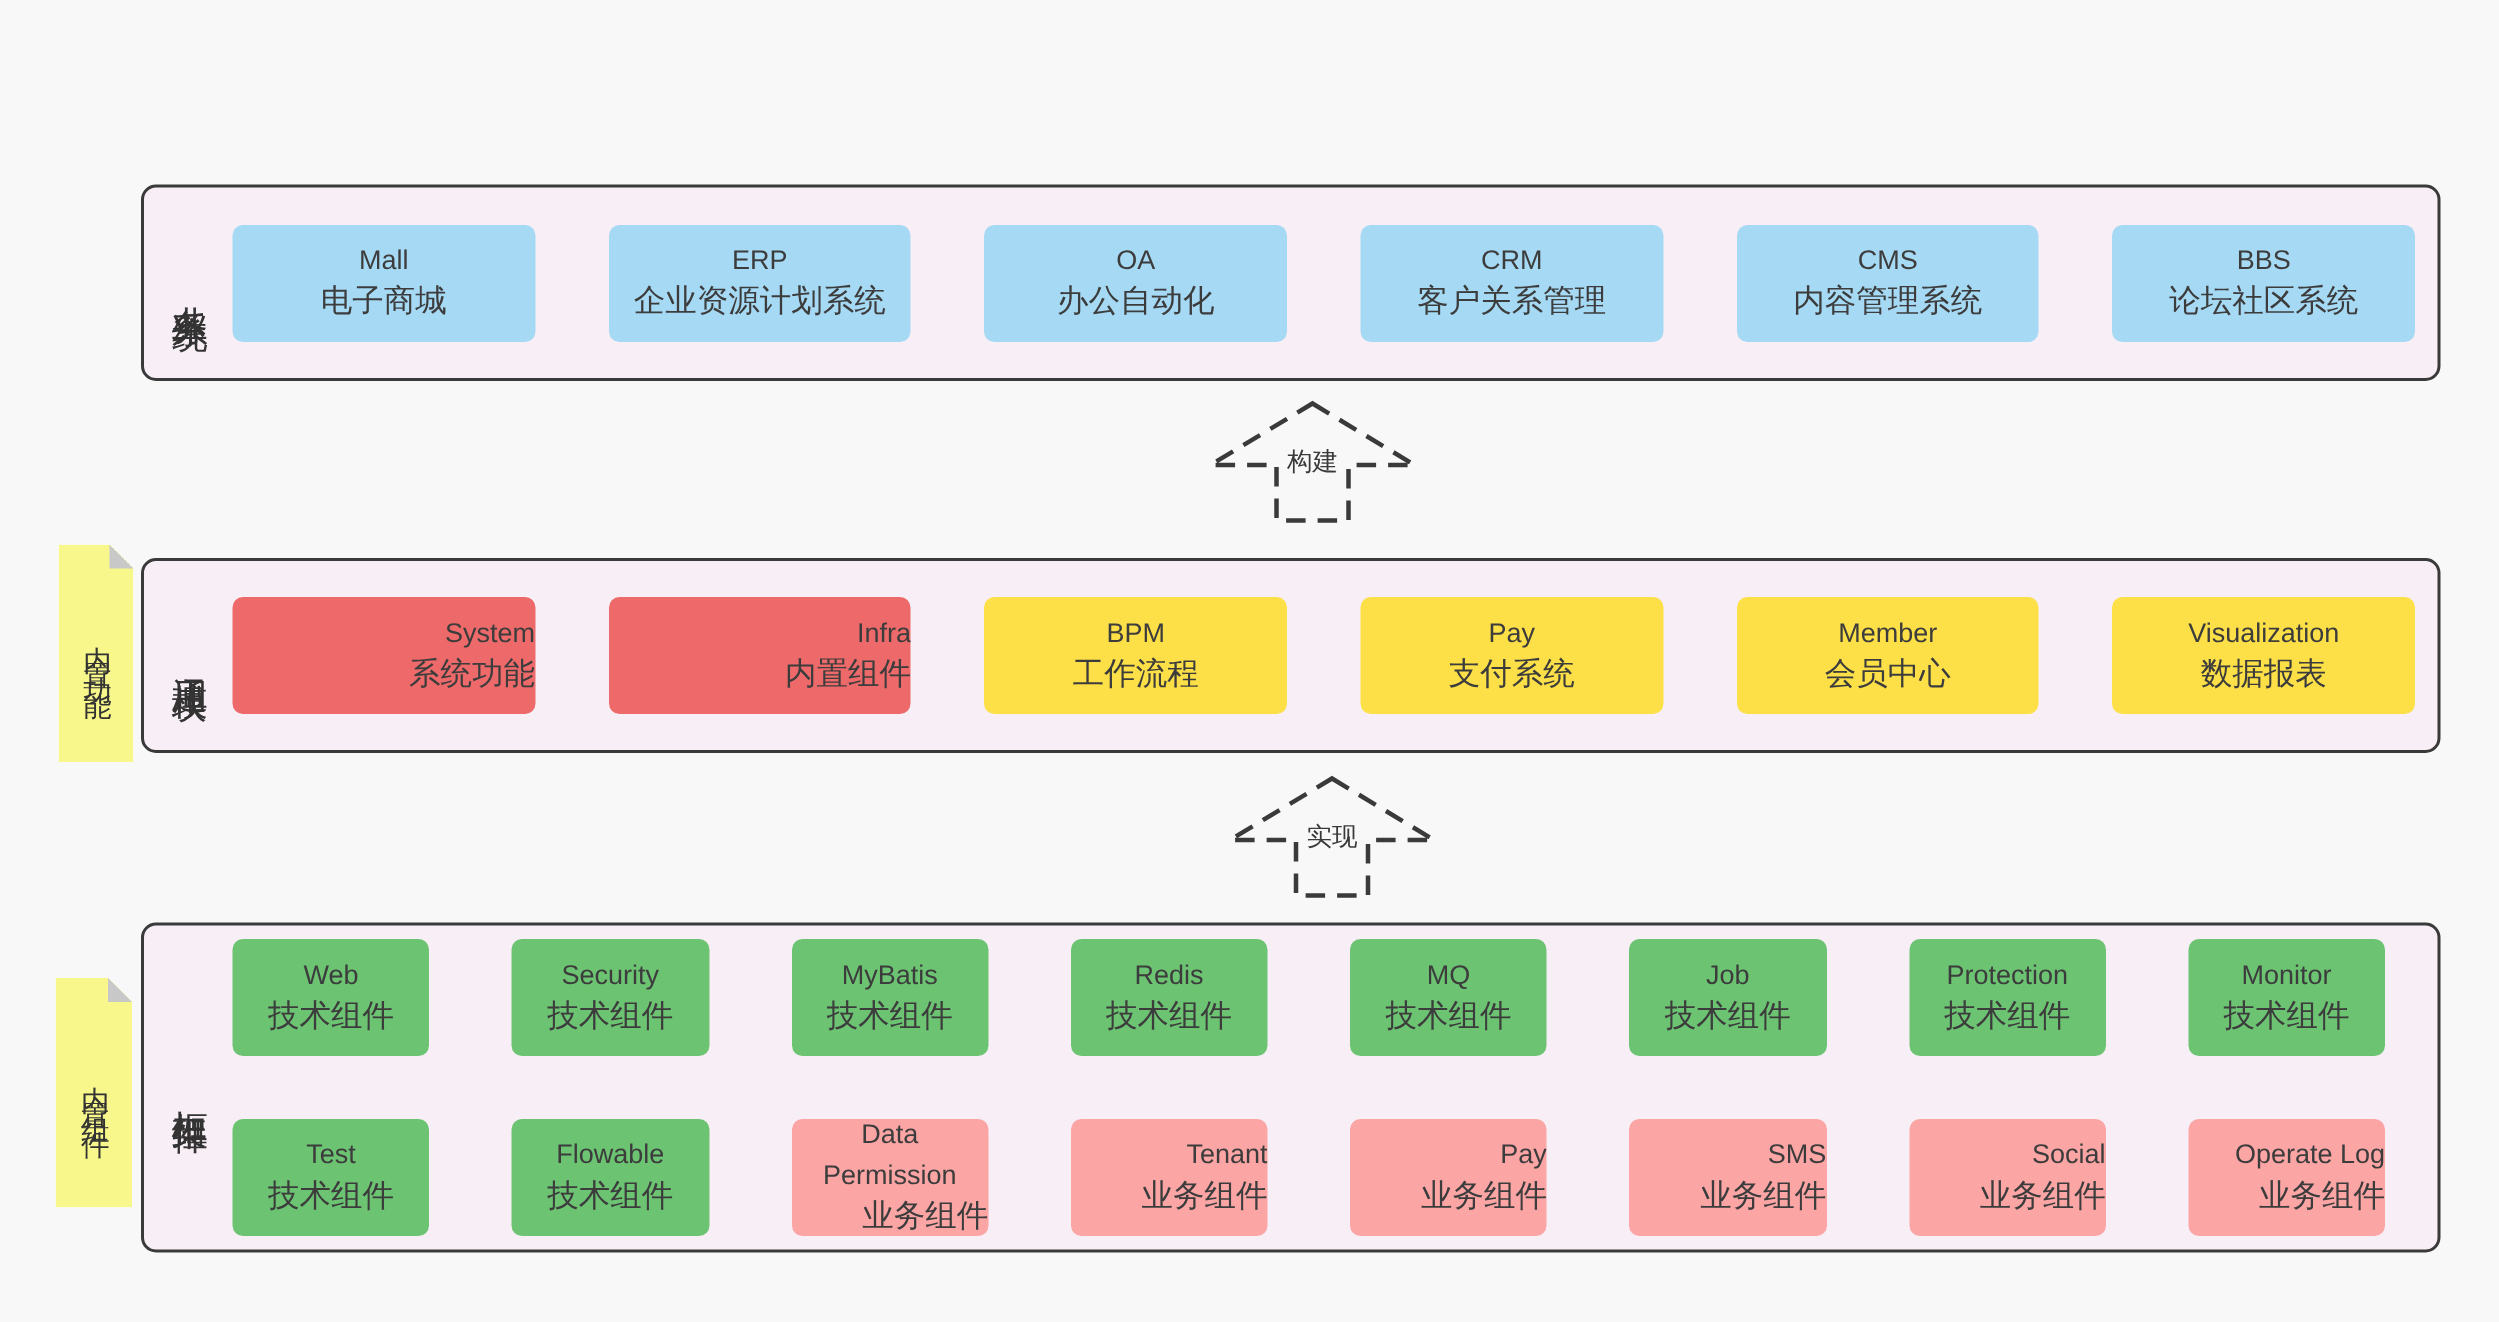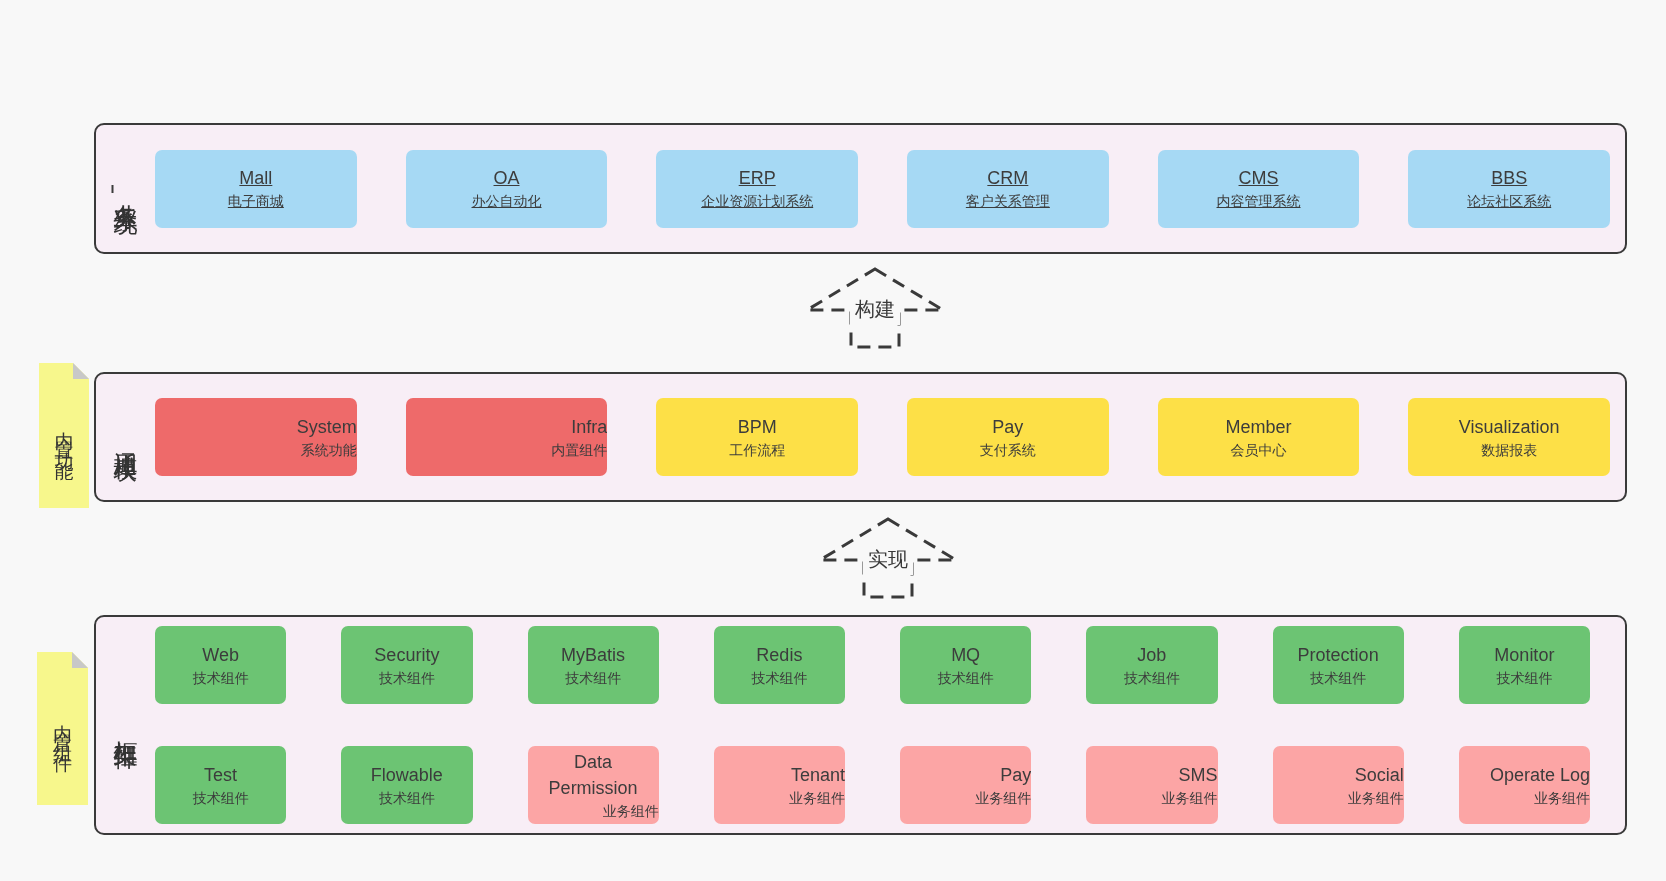--- a/index.html
+++ b/index.html
@@ -16,21 +16,21 @@
   
   .layer {
     position:absolute;
     left:94px; width:1533px;
     box-sizing:border-box;
     background:#f8eef6;
     border:2px solid #3a3a3a;
     border-radius:10px;
     display:flex;
   }
-  .layer-business   { top:123px;  height:131px;text-decoration:underline; }
+  .layer-business   { top:123px;  height:131px; }
   .layer-modules    { top:372px;  height:130px; }
   .layer-components { top:615px;  height:220px; }
 
   .layer-label {
     flex:0 0 59px;
     display:flex; align-items:center; justify-content:center;
     writing-mode:vertical-rl; text-orientation:upright;
     font-size:24px; letter-spacing:2px; color:#333;
   }
 
@@ -52,41 +52,41 @@
     flex:1;
     height:78px;
     border-radius:7px;
     display:flex; flex-direction:column;
     align-items:center; justify-content:center;
     text-align:center;
     line-height:1.45;
     overflow:hidden;
   }
   .box-name { font-size:18px; }
-  .box-desc { font-size:14px; }
+  .box-desc { font-size:21px; }
 
   .v-blue        { background:#a6d9f4; }
   .v-red         { background:#ee6a6a;align-items:flex-end; }
   .v-pink        { background:#fde047; }
   .v-green       { background:#6cc473; }
   .v-green-light { background:#fca5a5;align-items:flex-end; }
 
   
   .arrow {
     position:absolute; width:140px; height:84px;
   }
   .arrow-build     { left:805px; top:266px; }
   .arrow-implement { left:818px; top:516px; }
   .arrow svg { position:absolute; inset:0; }
   .arrow-label {
     position:absolute; top:28px; left:50%;
     transform:translateX(-50%);
     background:#f8f8f8;
     padding:2px 5px;
-    font-size:20px; color:#3a3a3a;
+    font-size:17px; color:#3a3a3a;
     white-space:nowrap;
     text-align:right;
   }
 
   
   .note {
     position:absolute;
     background:#f7f78c;
     clip-path:polygon(0 0, calc(100% - 16px) 0, 100% 16px, 100% 100%, 0 100%);
     display:flex; align-items:center; justify-content:center;
@@ -108,26 +108,26 @@
 <div class="canvas">
 
   <section class="layer layer-business">
     <div class="layer-label">业务系统</div>
     <div class="box-row">
         <div class="box v-blue">
           <div class="box-name">Mall</div>
           <div class="box-desc">电子商城</div>
         </div>
         <div class="box v-blue">
+          <div class="box-name">ERP</div>
+          <div class="box-desc">企业资源计划系统</div>
+        </div>
+        <div class="box v-blue">
           <div class="box-name">OA</div>
           <div class="box-desc">办公自动化</div>
-        </div>
-        <div class="box v-blue">
-          <div class="box-name">ERP</div>
-          <div class="box-desc">企业资源计划系统</div>
         </div>
         <div class="box v-blue">
           <div class="box-name">CRM</div>
           <div class="box-desc">客户关系管理</div>
         </div>
         <div class="box v-blue">
           <div class="box-name">CMS</div>
           <div class="box-desc">内容管理系统</div>
         </div>
         <div class="box v-blue">

